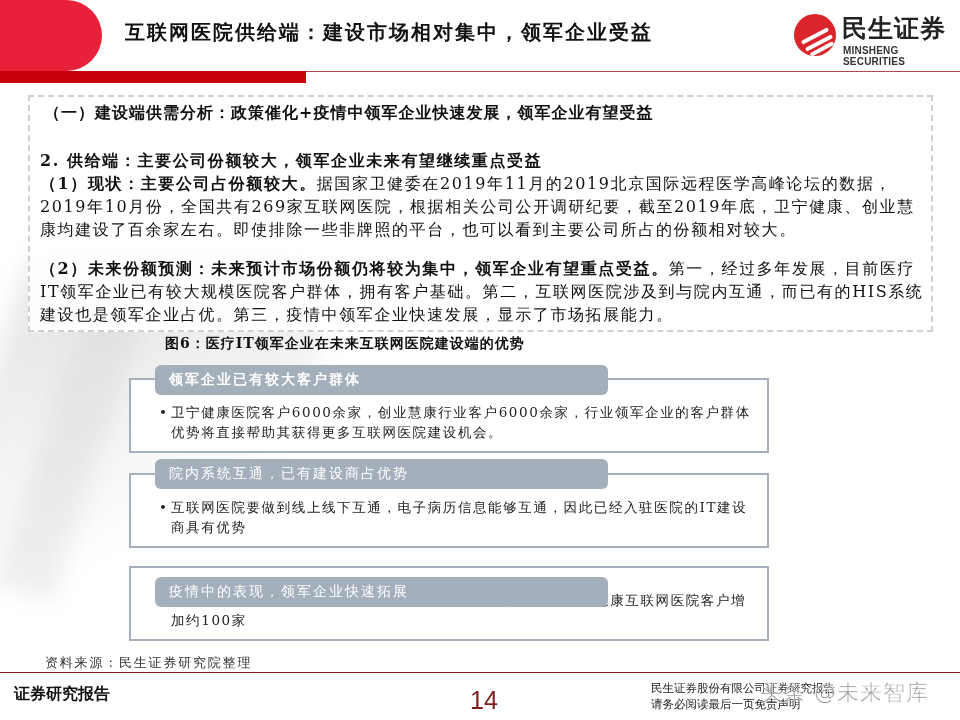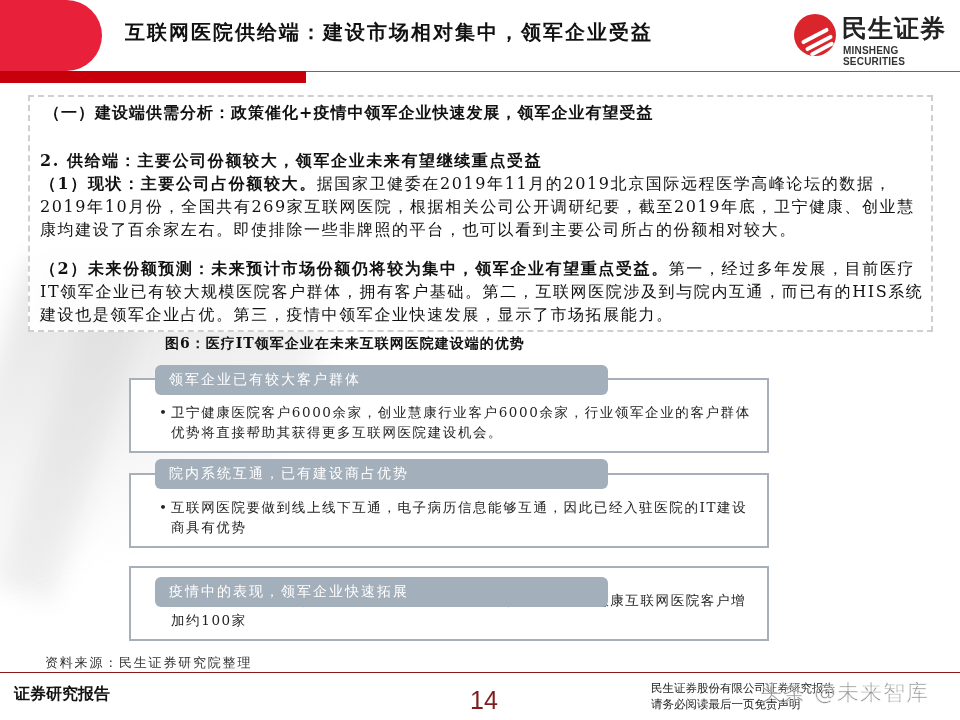--- a/index.html
+++ b/index.html
@@ -142,21 +142,21 @@
 </div>
 
 <div class="fig-caption">图6：医疗IT领军企业在未来互联网医院建设端的优势</div>
 
 <div class="card" style="top:378px;">
   <div class="card-text">
     <span class="dot">•</span>
     <span>卫宁健康医院客户6000余家，创业慧康行业客户6000余家，行业领军企业的客户群体优势将直接帮助其获得更多互联网医院建设机会。</span>
   </div>
 </div>
-<div class="card-tab" style="top:365px;">领军企业已有较大客户群体</div>
+<div class="card-tab" style="top:365px;font-weight:bold;">领军企业已有较大客户群体</div>
 
 <div class="card" style="top:473px;">
   <div class="card-text">
     <span class="dot">•</span>
     <span>互联网医院要做到线上线下互通，电子病历信息能够互通，因此已经入驻医院的IT建设商具有优势</span>
   </div>
 </div>
 <div class="card-tab" style="top:459px;">院内系统互通，已有建设商占优势</div>
 
 <div class="card" style="top:566px;">

